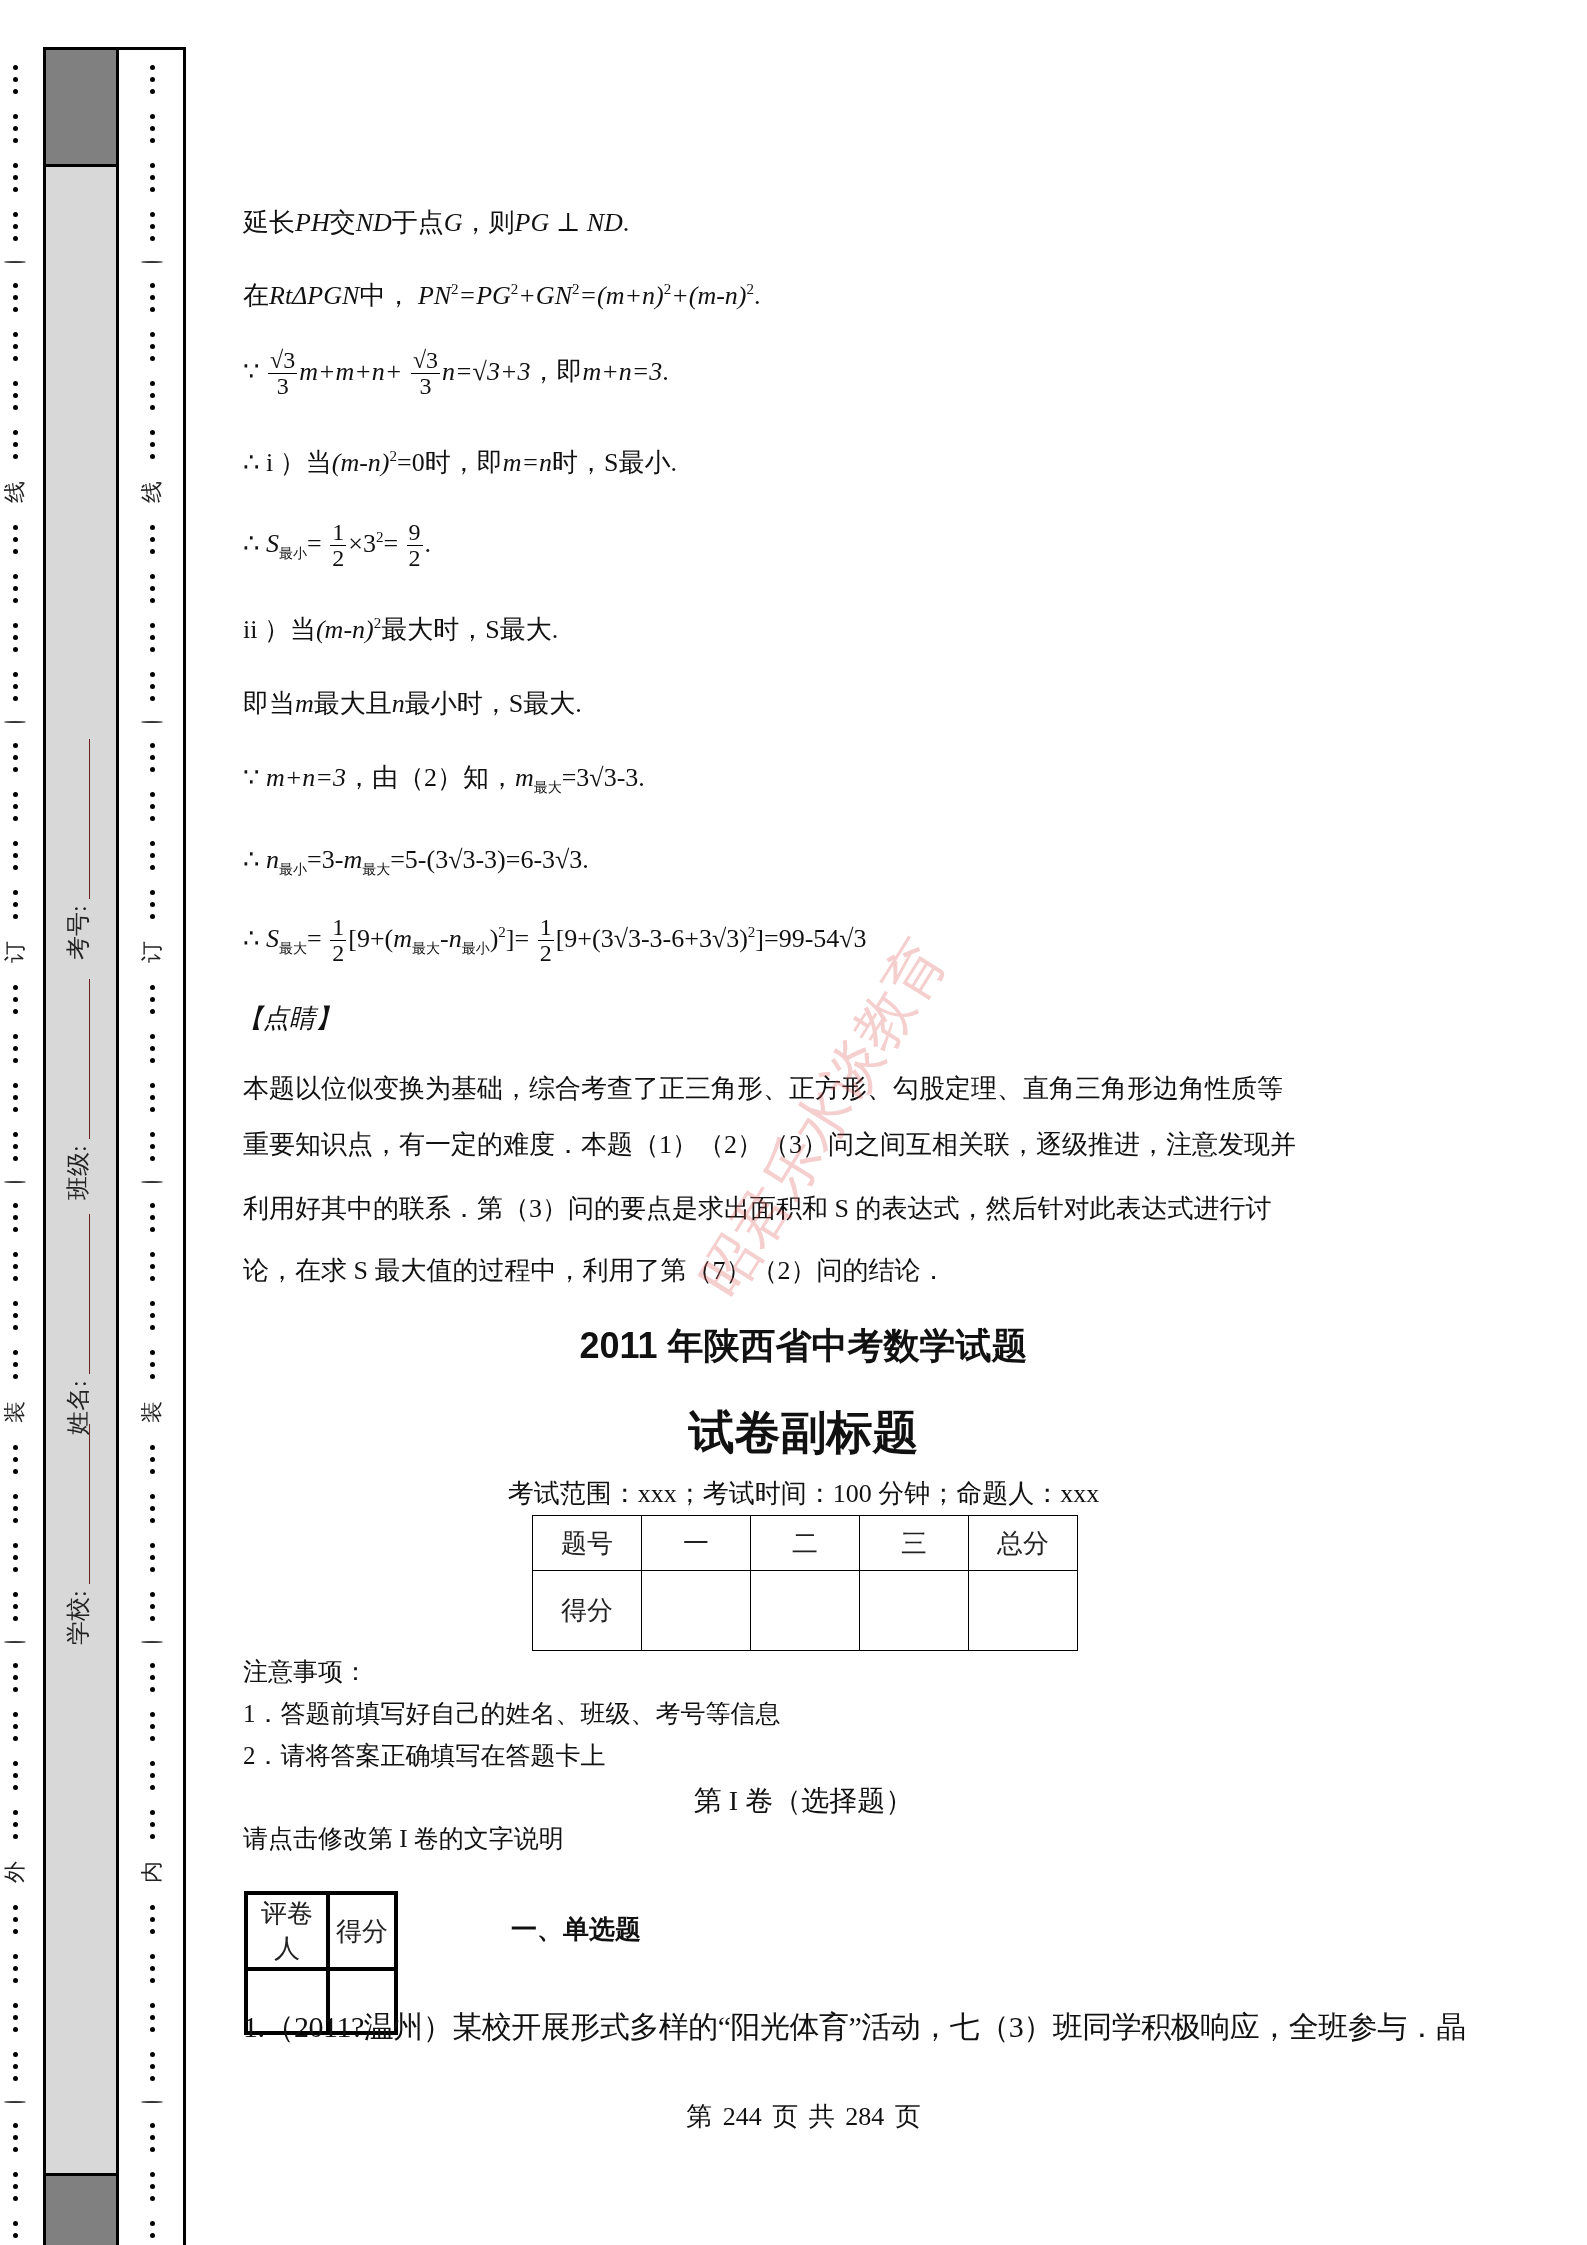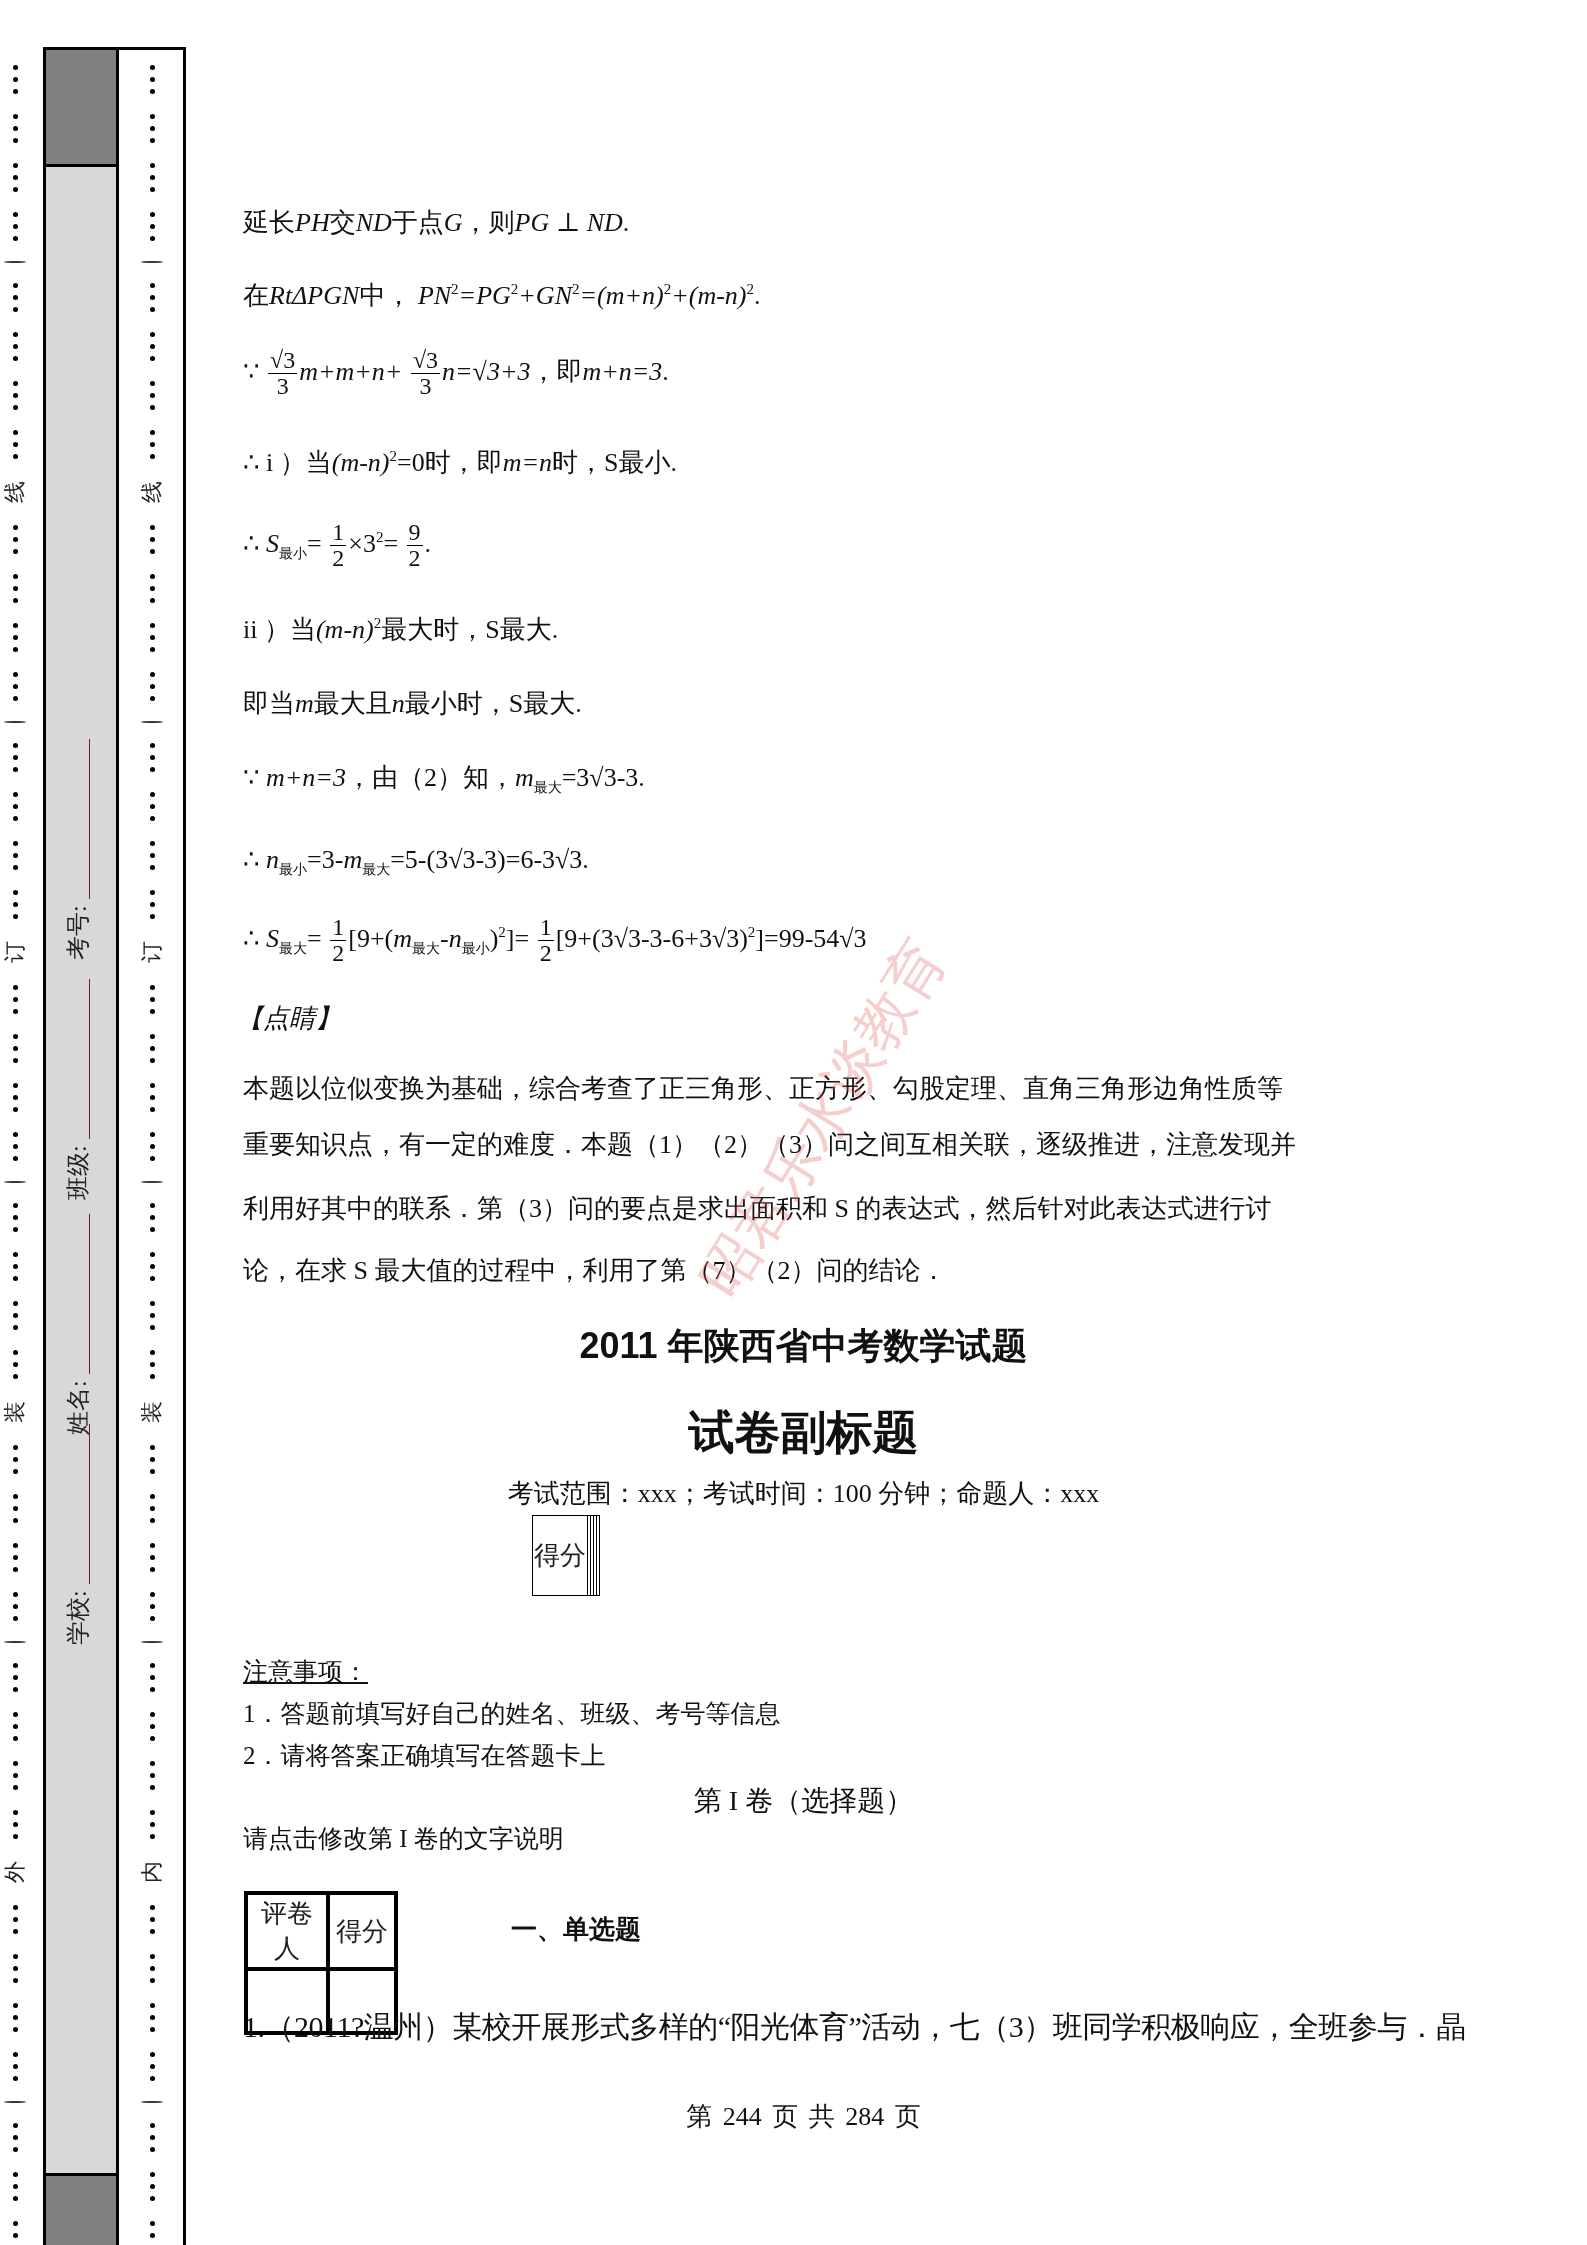--- a/index.html
+++ b/index.html
@@ -537,31 +537,38 @@
 <div class="line-text" style="top:1129px;">重要知识点，有一定的难度．本题（1）（2）（3）问之间互相关联，逐级推进，注意发现并</div>
 <div class="line-text" style="top:1193px;">利用好其中的联系．第（3）问的要点是求出面积和 S 的表达式，然后针对此表达式进行讨</div>
 <div class="line-text" style="top:1255px;">论，在求 S 最大值的过程中，利用了第（7）（2）问的结论．</div>
 
 <div class="title" style="top:1322px;font-family:'Liberation Sans','DejaVu Sans',sans-serif;font-weight:bold;font-size:36px;padding-left:10px;">2011 年陕西省中考数学试题</div>
 <div class="title" style="top:1402px;font-family:'Liberation Sans','DejaVu Sans',sans-serif;font-weight:bold;font-size:46px;padding-left:10px;">试卷副标题</div>
 <div class="title" style="top:1476px;font-size:26px;padding-left:10px;">考试范围：xxx；考试时间：100 分钟；命题人：xxx</div>
 
 <table class="score" style="left:532px;top:1515px;">
   <tbody>
+      <tr style="height:55px;">
+    <td style="width:106px;">题号</td>
+    <td style="width:106px;">一</td>
+    <td style="width:106px;">二</td>
+    <td style="width:106px;">三</td>
+    <td style="width:106px;">总分</td>
+  </tr>
   <tr style="height:80px;">
     <td>得分</td>
     <td></td>
     <td></td>
     <td></td>
     <td></td>
   </tr>
 </tbody>
   </table>
 
-<div class="line-text" style="top:1657px;font-size:25px;text-decoration:underline;">注意事项：</div>
+<div class="line-text" style="top:1657px;font-size:25px;">注意事项：</div>
 <div class="line-text" style="top:1699px;font-size:25px;">1．答题前填写好自己的姓名、班级、考号等信息</div>
 <div class="line-text" style="top:1741px;font-size:25px;">2．请将答案正确填写在答题卡上</div>
 
 <div class="title" style="top:1782px;font-size:28px;padding-left:10px;">第 I 卷（选择题）</div>
 <div class="line-text" style="top:1824px;font-size:25px;">请点击修改第 I 卷的文字说明</div>
 
 <table class="grader" style="left:244px;top:1866px;margin-top:25px;">
   <tbody>
       <tr style="height:50px;">
     <td style="width:76px;">评卷人</td>

